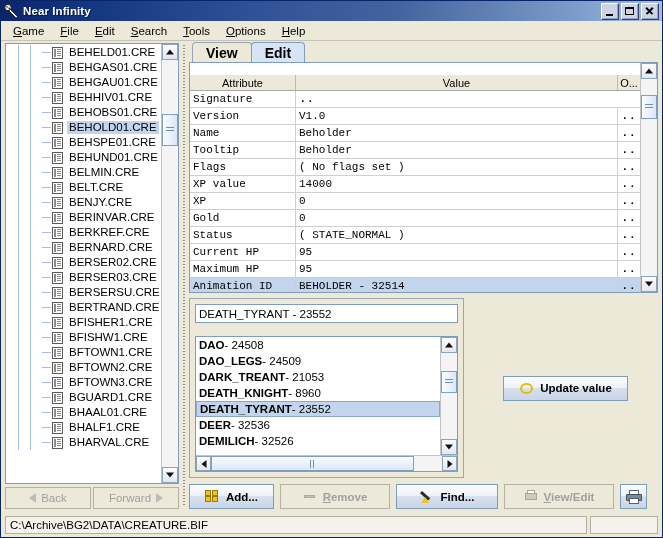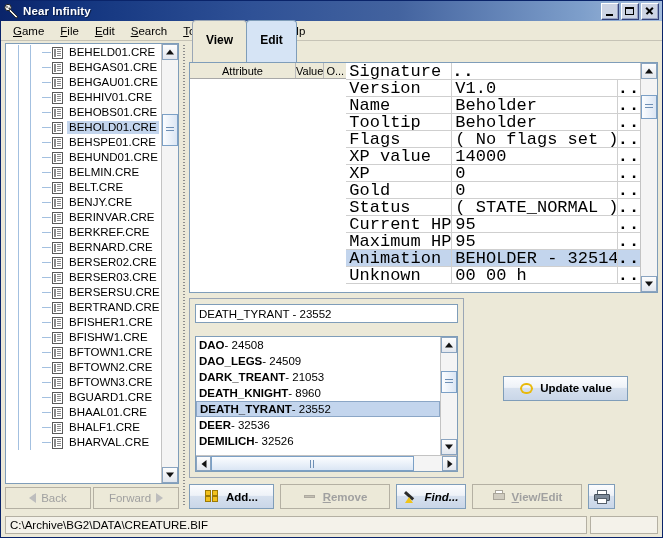--- a/index.html
+++ b/index.html
@@ -91,40 +91,40 @@
   .navbtn{flex:1;height:22px;display:flex;align-items:center;justify-content:center;gap:5px;
     background:#ece9d8;border:1px solid #b4b0a3;box-sizing:border-box;
     color:#a0a0a0;font-size:11.5px;cursor:default;}
   .navbtn+.navbtn{margin-left:2px;}
   .nav-arrow{width:0;height:0;border-top:5px solid transparent;border-bottom:5px solid transparent;}
   .nav-left{border-right:7px solid #bdbdbd;}
   .nav-right{border-left:7px solid #bdbdbd;}
 
   
   .tabs{display:flex;align-items:flex-end;height:19px;padding-left:3px;}
-  .tab{height:17px;padding:12px 13px;display:flex;font-size:12px;font-weight:bold;
+  .tab{height:17px;padding:1px 13px;display:flex;align-items:center;font-size:14px;font-weight:bold;
     background:#ece9d8;border:1px solid #9aa6b5;border-bottom:none;
     border-radius:4px 4px 0 0;margin-right:-1px;cursor:default;color:#000;}
   .tab.active{background:#d6e4f5;border-color:#7f9db9;position:relative;z-index:2;}
 
   
   .table-wrap{border:1px solid #7f9db9;background:#fff;display:flex;flex-direction:column;
       height:231px;box-sizing:border-box;overflow:hidden;}
   .table-inner{flex:1;display:flex;min-height:0;}
-  .tbl{flex:1;display:flex;flex-direction:row;min-width:0;}
+  .tbl{flex:1;display:flex;flex-direction:column;min-width:0;margin-top:12px;}
   .thead{display:flex;height:15px;background:#ece9d8;border-bottom:1px solid #a8a8a8;flex:none;}
   .th{font-size:11px;display:flex;align-items:center;justify-content:center;
       border-right:1px solid #b9b9b9;box-sizing:border-box;color:#000;overflow:hidden;}
   .th.c1{width:106px;flex:none;}
   .th.c2{flex:1;}
   .th.c3{width:22px;flex:none;border-right:none;}
   .tbody{flex:1;overflow:hidden;}
   .tr{display:flex;height:16px;border-bottom:1px solid #cfcfcf;}
   .tr.sel{background:#c3d5ed;}
-  .td{font-family:"Liberation Mono","DejaVu Sans Mono",monospace;font-size:17px;
+  .td{font-family:"Liberation Mono","DejaVu Sans Mono",monospace;font-size:11px;
       display:flex;align-items:center;padding-left:3px;box-sizing:border-box;
       border-right:1px solid #cfcfcf;color:#000;overflow:hidden;white-space:nowrap;}
   .td.c1{width:106px;flex:none;}
   .td.c2{flex:1;}
   .td.c3{width:22px;flex:none;justify-content:center;padding-left:0;border-right:none;
      font-weight:bold;letter-spacing:1px;}
 
   
   .editor{margin-top:5px;flex:1;display:flex;min-height:0;}
   .editor-left{width:275px;flex:none;display:flex;flex-direction:column;
@@ -144,21 +144,21 @@
   .btn{display:inline-flex;align-items:center;justify-content:center;gap:6px;
     background:linear-gradient(to bottom,#fbfcfe 0%,#eef2f8 45%,#d6e0ee 50%,#c9d6e8 100%);
     border:1px solid #7f9db9;box-sizing:border-box;font-size:11.5px;font-weight:bold;color:#000;
     cursor:default;padding:0 10px;}
   .btn.disabled{background:#ece9d8;border-color:#b4b0a3;color:#a0a0a0;}
   .btn-update{height:25px;width:125px;}
   .btnrow{display:flex;align-items:center;gap:6px;margin-top:6px;height:25px;flex:none;}
   .btnrow .btn{height:25px;}
   .b-add{width:85px;}
   .b-remove{width:110px;}
-  .b-find{width:70px;font-style:italic;}
+  .b-find{width:102px;}
   .b-viewedit{width:110px;}
   .b-print{width:27px;padding:0;}
 
   
   .ico{width:15px;height:13px;position:relative;flex:none;}
   .ico-refresh::before,.ico-refresh::after{content:"";position:absolute;width:13px;height:6px;
      border:2px solid #e8b90a;border-radius:7px 7px 0 0;border-bottom:none;box-sizing:border-box;}
   .ico-refresh::before{left:1px;top:1px;}
   .ico-refresh::after{left:1px;top:6px;transform:rotate(180deg);}
   .ico-plus{width:15px;height:13px;}

